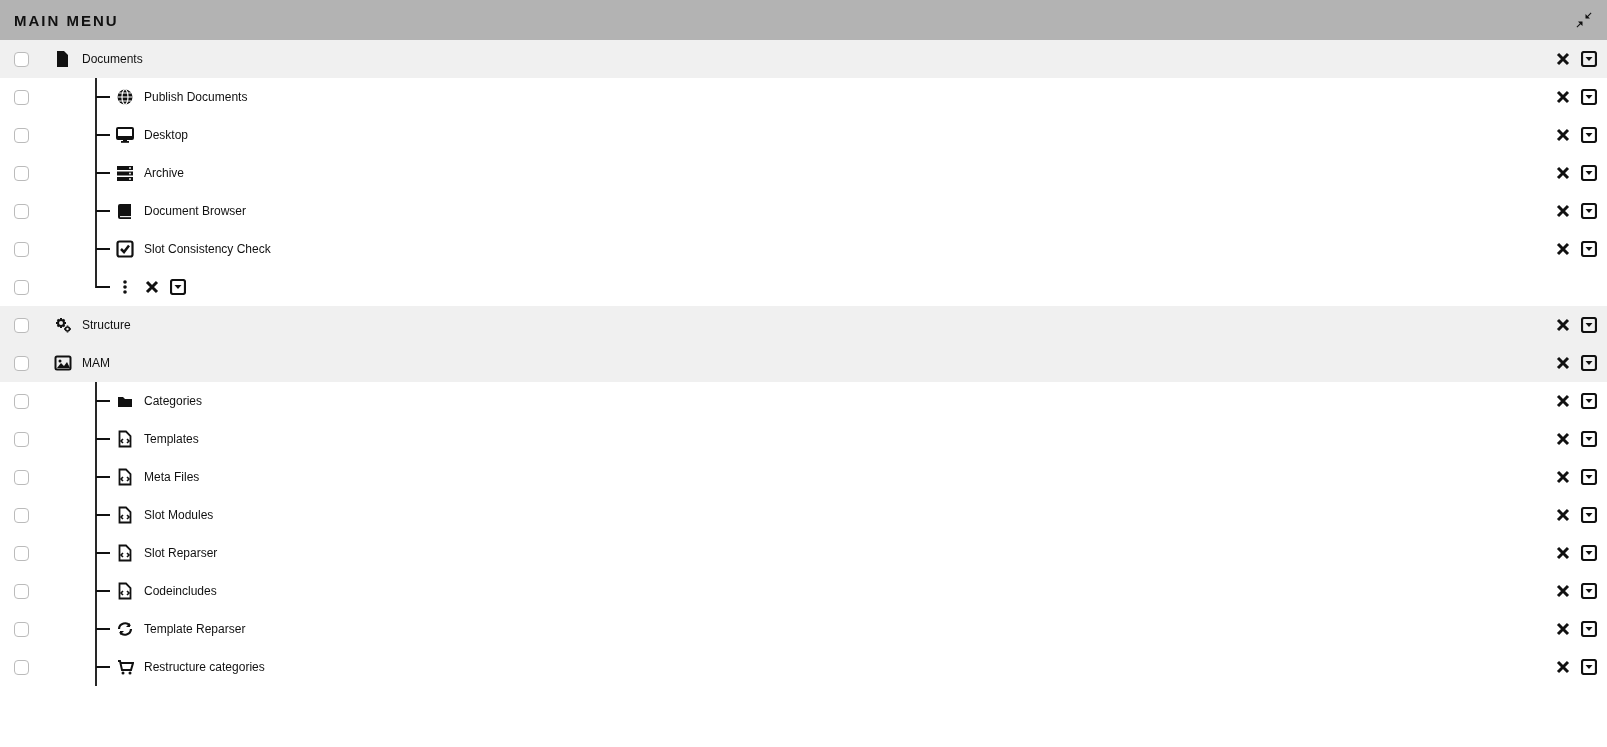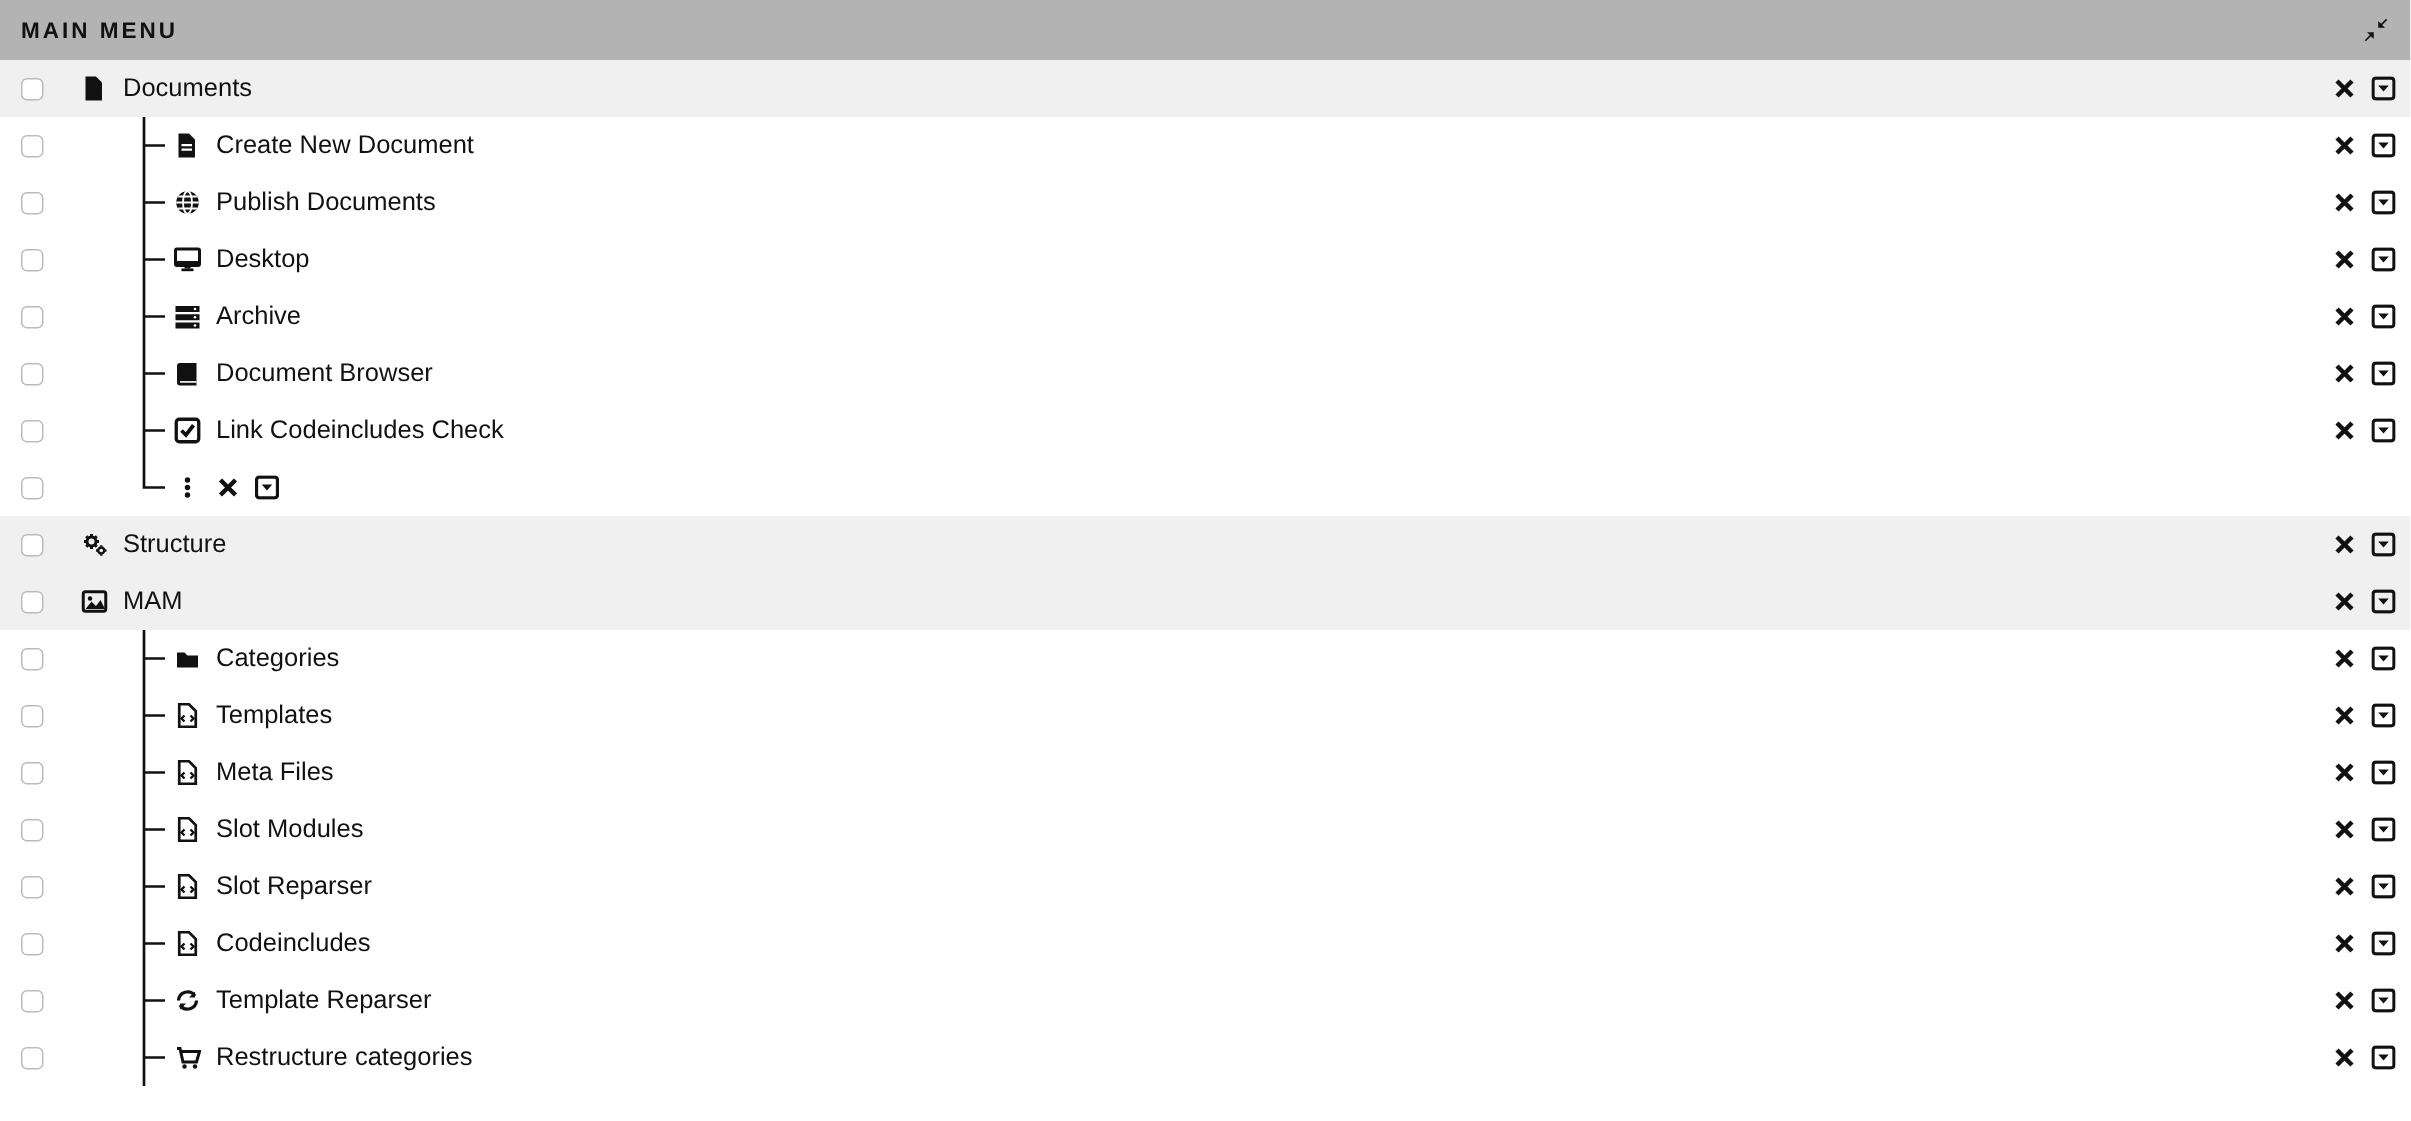--- a/index.html
+++ b/index.html
@@ -8,21 +8,21 @@
     .header-title { font-weight: bold; letter-spacing: 2px; font-size: 15px; color: #111; }
     .collapse-btn { cursor: pointer; display: flex; align-items: center; }
     .row { display: flex; align-items: center; height: 38px; padding: 0 10px 0 14px; border-bottom: 0; }
     .row.top { background: #f0f0f0; }
     .chk { width: 30px; display: flex; align-items: center; }
     .chk input { width: 15px; height: 15px; border: 1px solid #bbb; border-radius: 4px; appearance: none; background: #fff; cursor: pointer; }
     .indent { width: 46px; height: 100%; }
     .branch { width: 24px; height: 100%; display: flex; align-items: center; justify-content: center; position: relative; }
     .branch svg { position: absolute; top: 0; left: 0; }
     .item-icon { width: 22px; display: flex; align-items: center; justify-content: center; margin-right: 8px; }
-    .label { font-size: 17px; flex: 1; }
+    .label { font-size: 12px; flex: 1; }
     .actions { display: flex; align-items: center; gap: 10px; }
     .act-btn { cursor: pointer; display: flex; align-items: center; }
     svg { display: block; }
   </style>
 </head>
 <body>
 
 <div class="header">
   <span class="header-title">MAIN MENU</span>
   <span class="collapse-btn">
@@ -62,49 +62,20 @@
         <input type="checkbox" style="">
       </span>
       <span class="indent"></span>
       <span class="branch">
         <svg width="24" height="38">
           <path d="M6 0 L6 38 M6 19 L20 19" fill="none" stroke="#111" stroke-width="1.8"></path>
         </svg>
       </span>
       <span class="item-icon">
         <svg width="18" height="18" viewBox="0 0 18 18">
-          <use href="#file-lines-icon"></use>
-        </svg>
-      </span>
-      <span class="label">Create New Document</span>
-      <span class="actions">
-        <span class="act-btn">
-          <svg width="16" height="16" viewBox="0 0 16 16">
-            <use href="#close-icon"></use>
-          </svg>
-        </span>
-        <span class="act-btn">
-          <svg width="16" height="16" viewBox="0 0 16 16">
-            <use href="#caret-square-icon"></use>
-          </svg>
-        </span>
-      </span>
-    </div>
-    <div class="row">
-      <span class="chk">
-        <input type="checkbox" style="">
-      </span>
-      <span class="indent"></span>
-      <span class="branch">
-        <svg width="24" height="38">
-          <path d="M6 0 L6 38 M6 19 L20 19" fill="none" stroke="#111" stroke-width="1.8"></path>
-        </svg>
-      </span>
-      <span class="item-icon">
-        <svg width="18" height="18" viewBox="0 0 18 18">
           <use href="#globe-icon"></use>
         </svg>
       </span>
       <span class="label">Publish Documents</span>
       <span class="actions">
         <span class="act-btn">
           <svg width="16" height="16" viewBox="0 0 16 16">
             <use href="#close-icon"></use>
           </svg>
         </span>
@@ -210,21 +181,21 @@
       <span class="branch">
         <svg width="24" height="38">
           <path d="M6 0 L6 38 M6 19 L20 19" fill="none" stroke="#111" stroke-width="1.8"></path>
         </svg>
       </span>
       <span class="item-icon">
         <svg width="18" height="18" viewBox="0 0 18 18">
           <use href="#check-square-icon"></use>
         </svg>
       </span>
-      <span class="label">Link Codeincludes Check</span>
+      <span class="label">Slot Consistency Check</span>
       <span class="actions">
         <span class="act-btn">
           <svg width="16" height="16" viewBox="0 0 16 16">
             <use href="#close-icon"></use>
           </svg>
         </span>
         <span class="act-btn">
           <svg width="16" height="16" viewBox="0 0 16 16">
             <use href="#caret-square-icon"></use>
           </svg>

